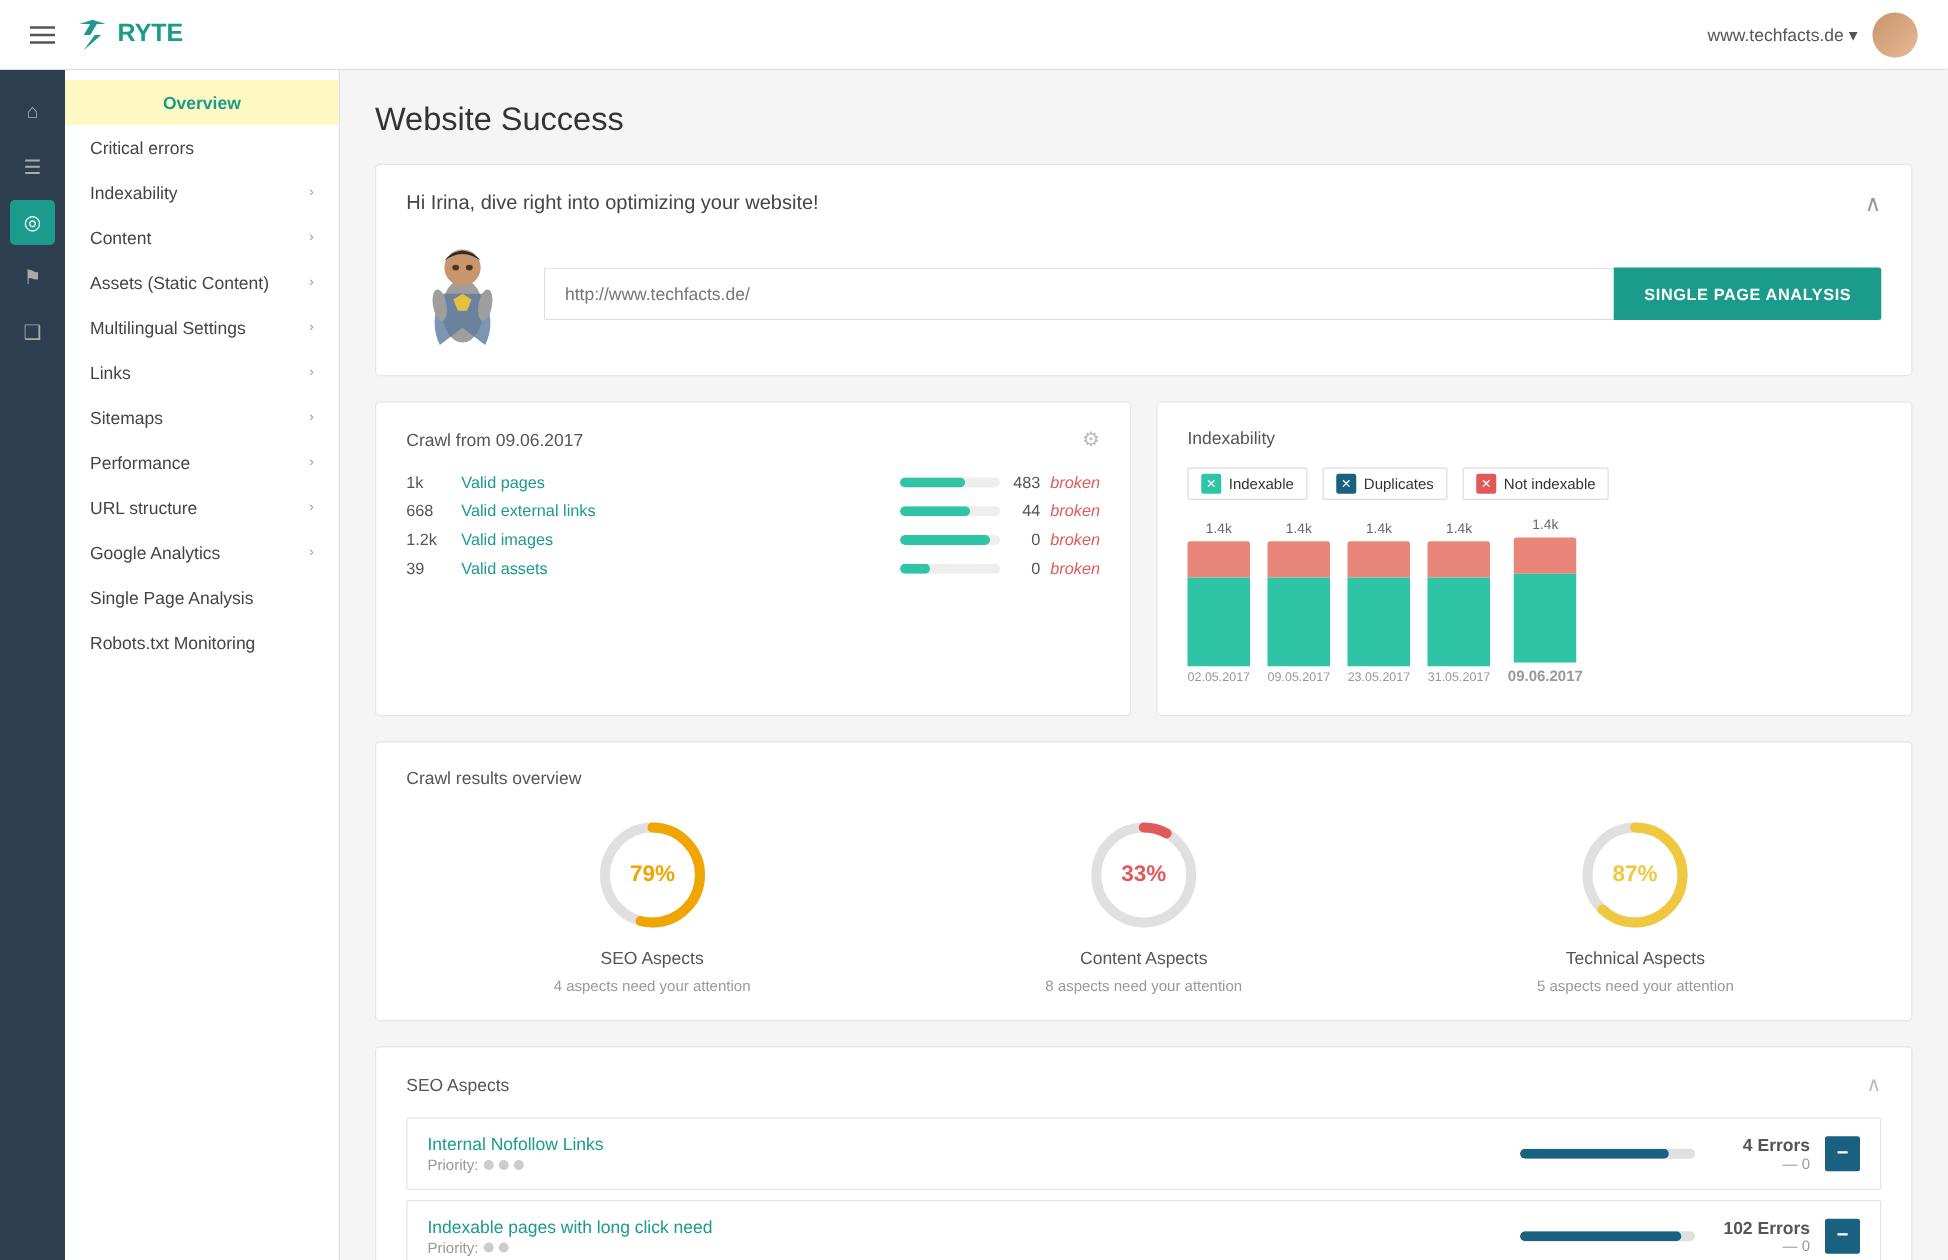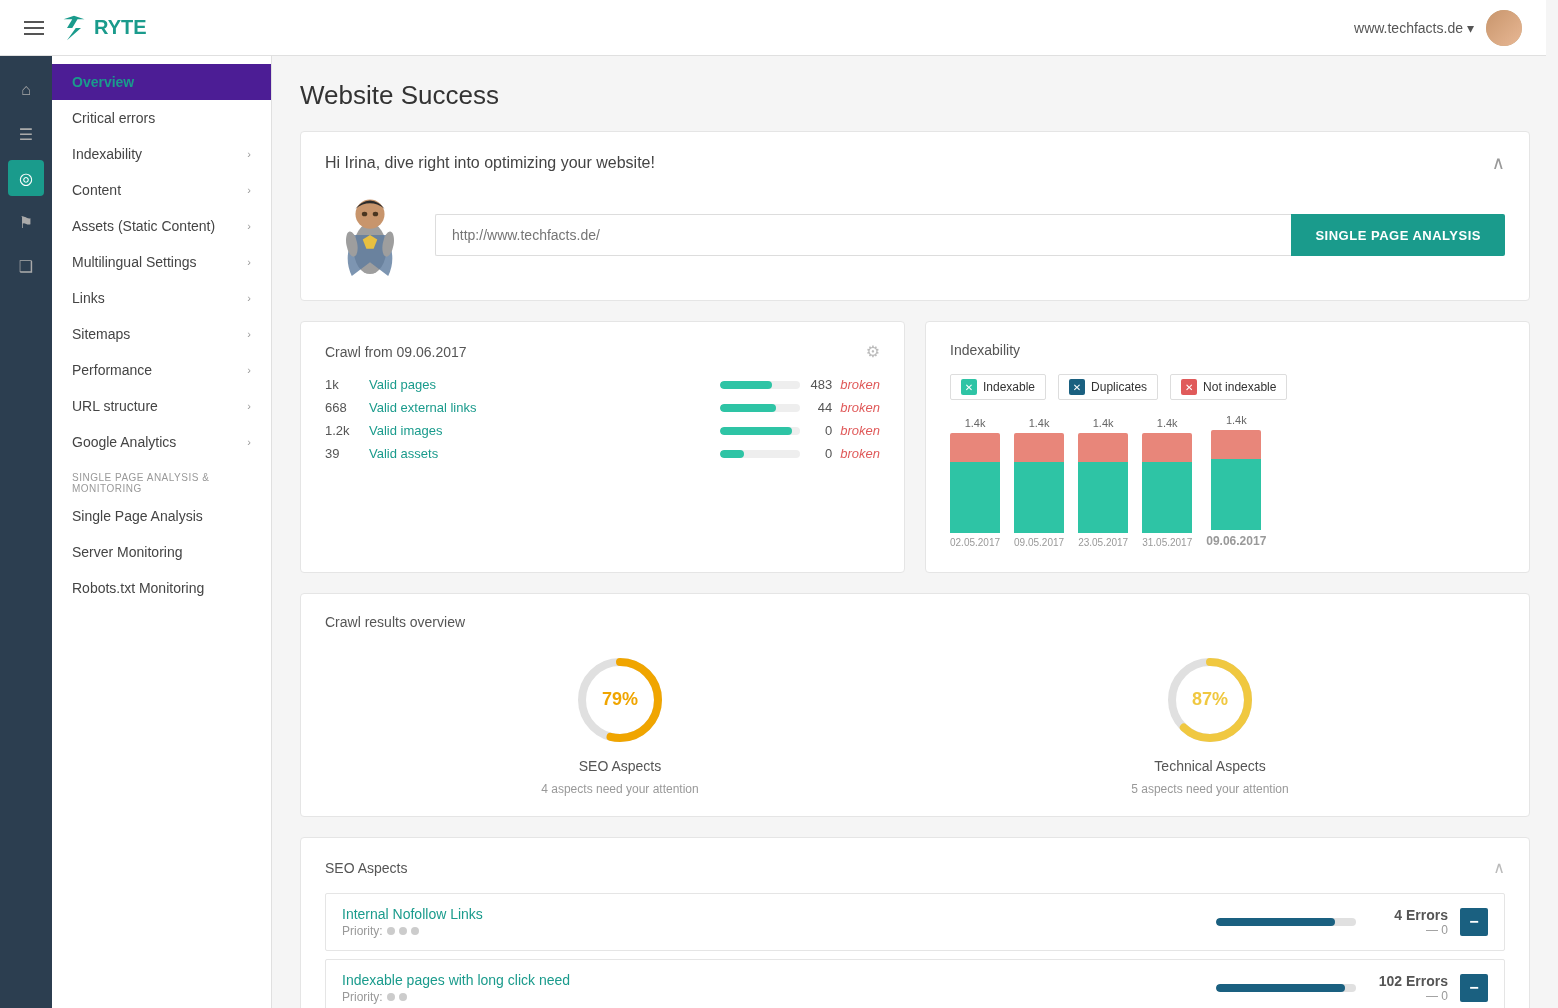--- a/index.html
+++ b/index.html
@@ -7,21 +7,21 @@
 
     
     .topnav {
       background: #fff;
       height: 56px;
       display: flex;
       align-items: center;
       justify-content: space-between;
       padding: 0 24px;
       border-bottom: 1px solid #e0e0e0;
-      position: fixed; top: 0; left: 0; right: 12px; z-index: 100;
+      position: fixed; top: 0; left: 0; right: 0; z-index: 100;
     }
     .topnav-left { display: flex; align-items: center; gap: 16px; }
     .hamburger { cursor: pointer; display: flex; flex-direction: column; gap: 4px; }
     .hamburger span { display: block; width: 20px; height: 2px; background: #555; }
     .logo { display: flex; align-items: center; gap: 6px; font-weight: 700; font-size: 20px; color: #1a9b8c; }
     .logo-icon { width: 28px; height: 28px; }
     .topnav-right { display: flex; align-items: center; gap: 12px; }
     .domain-selector { color: #555; font-size: 14px; cursor: pointer; display: flex; align-items: center; gap: 4px; }
     .avatar { width: 36px; height: 36px; border-radius: 50%; background: #c8a882; overflow: hidden; }
     .avatar-img { width: 100%; height: 100%; background: linear-gradient(135deg, #c8956c, #e8b895); border-radius: 50%; }
@@ -57,21 +57,21 @@
       padding-top: 8px;
       overflow-y: auto;
     }
     .nav-item {
       display: flex; align-items: center; justify-content: space-between;
       padding: 10px 20px;
       font-size: 14px;
       cursor: pointer;
       color: #444;
     }
-    .nav-item.active { background: #4c1d95; color: #1a9b8c; font-weight: 600; }
+    .nav-item.active { background: #fef9c3; color: #1a9b8c; font-weight: 600; justify-content: center; }
     .nav-item .chevron { font-size: 11px; color: #999; }
     .nav-section-label {
       padding: 12px 20px 4px;
       font-size: 10px;
       color: #999;
       text-transform: uppercase;
       letter-spacing: 0.5px;
     }
 
     
@@ -312,27 +312,23 @@
     </div>
     <div class="nav-item">
       <span>URL structure</span>
       <span class="chevron">›</span>
     </div>
     <div class="nav-item">
       <span>Google Analytics</span>
       <span class="chevron">›</span>
     </div>
 
-    <div class="nav-section-label">SINGLE PAGE ANALYSIS &amp; MONITORING</div>
 
     <div class="nav-item">
       <span>Single Page Analysis</span>
-    </div>
-    <div class="nav-item">
-      <span>Server Monitoring</span>
     </div>
     <div class="nav-item">
       <span>Robots.txt Monitoring</span>
     </div>
   </div>
 
   <div class="main-content">
 
     <h1 class="page-title">Website Success</h1>
 
@@ -495,20 +491,29 @@
         <div class="donut-item">
           <svg class="donut-svg" viewBox="0 0 100 100">
             <circle cx="50" cy="50" r="38" fill="none" stroke="#e0e0e0" stroke-width="8"></circle>
             <circle cx="50" cy="50" r="38" fill="none" stroke="#f0a500" stroke-width="8" stroke-dasharray="188.5 238.8" stroke-dashoffset="59.7" stroke-linecap="round" transform="rotate(-90 50 50)"></circle>
             <text x="50" y="55" text-anchor="middle" font-size="18" font-weight="700" fill="#f0a500">79%</text>
           </svg>
           <span class="donut-label">SEO Aspects</span>
           <span class="donut-sublabel">4 aspects need your attention</span>
         </div>
 
+        <div class="donut-item">
+          <svg class="donut-svg" viewBox="0 0 100 100">
+            <circle cx="50" cy="50" r="38" fill="none" stroke="#e0e0e0" stroke-width="8"></circle>
+            <circle cx="50" cy="50" r="38" fill="none" stroke="#e05a5a" stroke-width="8" stroke-dasharray="78.8 238.8" stroke-dashoffset="59.7" stroke-linecap="round" transform="rotate(-90 50 50)"></circle>
+            <text x="50" y="55" text-anchor="middle" font-size="18" font-weight="700" fill="#e05a5a">33%</text>
+          </svg>
+          <span class="donut-label">Content Aspects</span>
+          <span class="donut-sublabel">8 aspects need your attention</span>
+        </div>
 
         <div class="donut-item">
           <svg class="donut-svg" viewBox="0 0 100 100">
             <circle cx="50" cy="50" r="38" fill="none" stroke="#e0e0e0" stroke-width="8"></circle>
             <circle cx="50" cy="50" r="38" fill="none" stroke="#f0c840" stroke-width="8" stroke-dasharray="207.7 238.8" stroke-dashoffset="59.7" stroke-linecap="round" transform="rotate(-90 50 50)"></circle>
             <text x="50" y="55" text-anchor="middle" font-size="18" font-weight="700" fill="#f0c840">87%</text>
           </svg>
           <span class="donut-label">Technical Aspects</span>
           <span class="donut-sublabel">5 aspects need your attention</span>
         </div>

